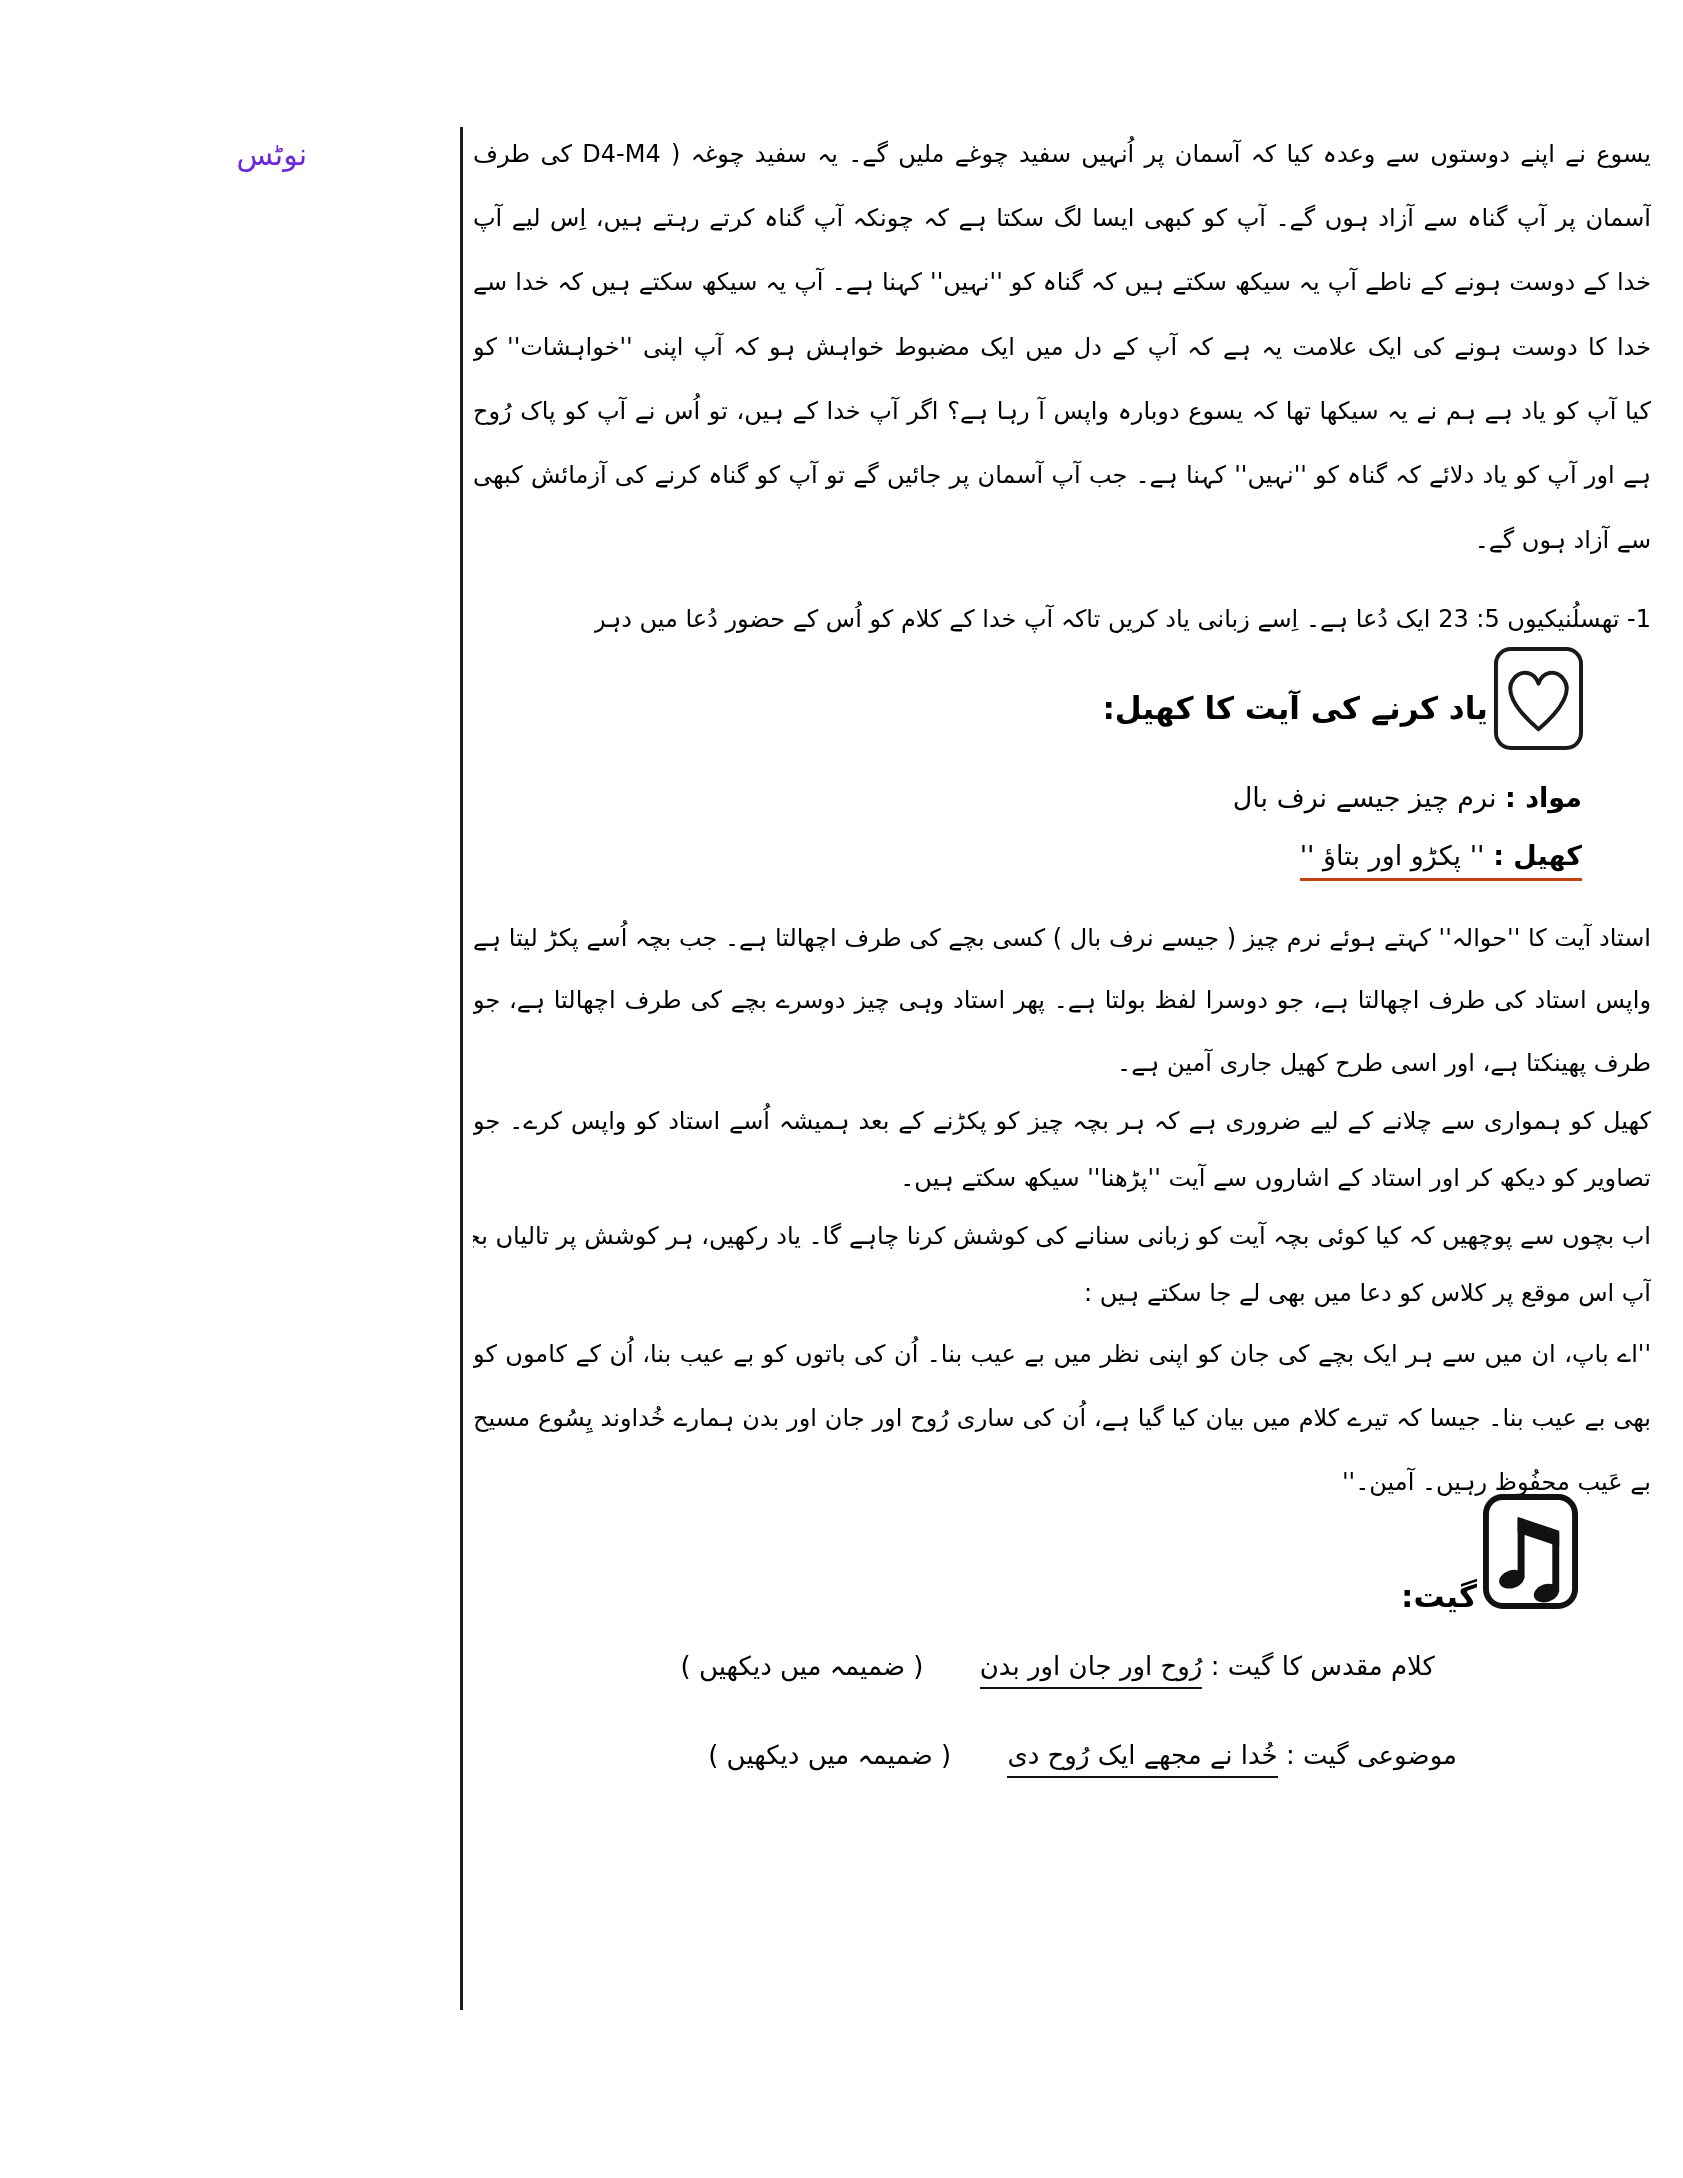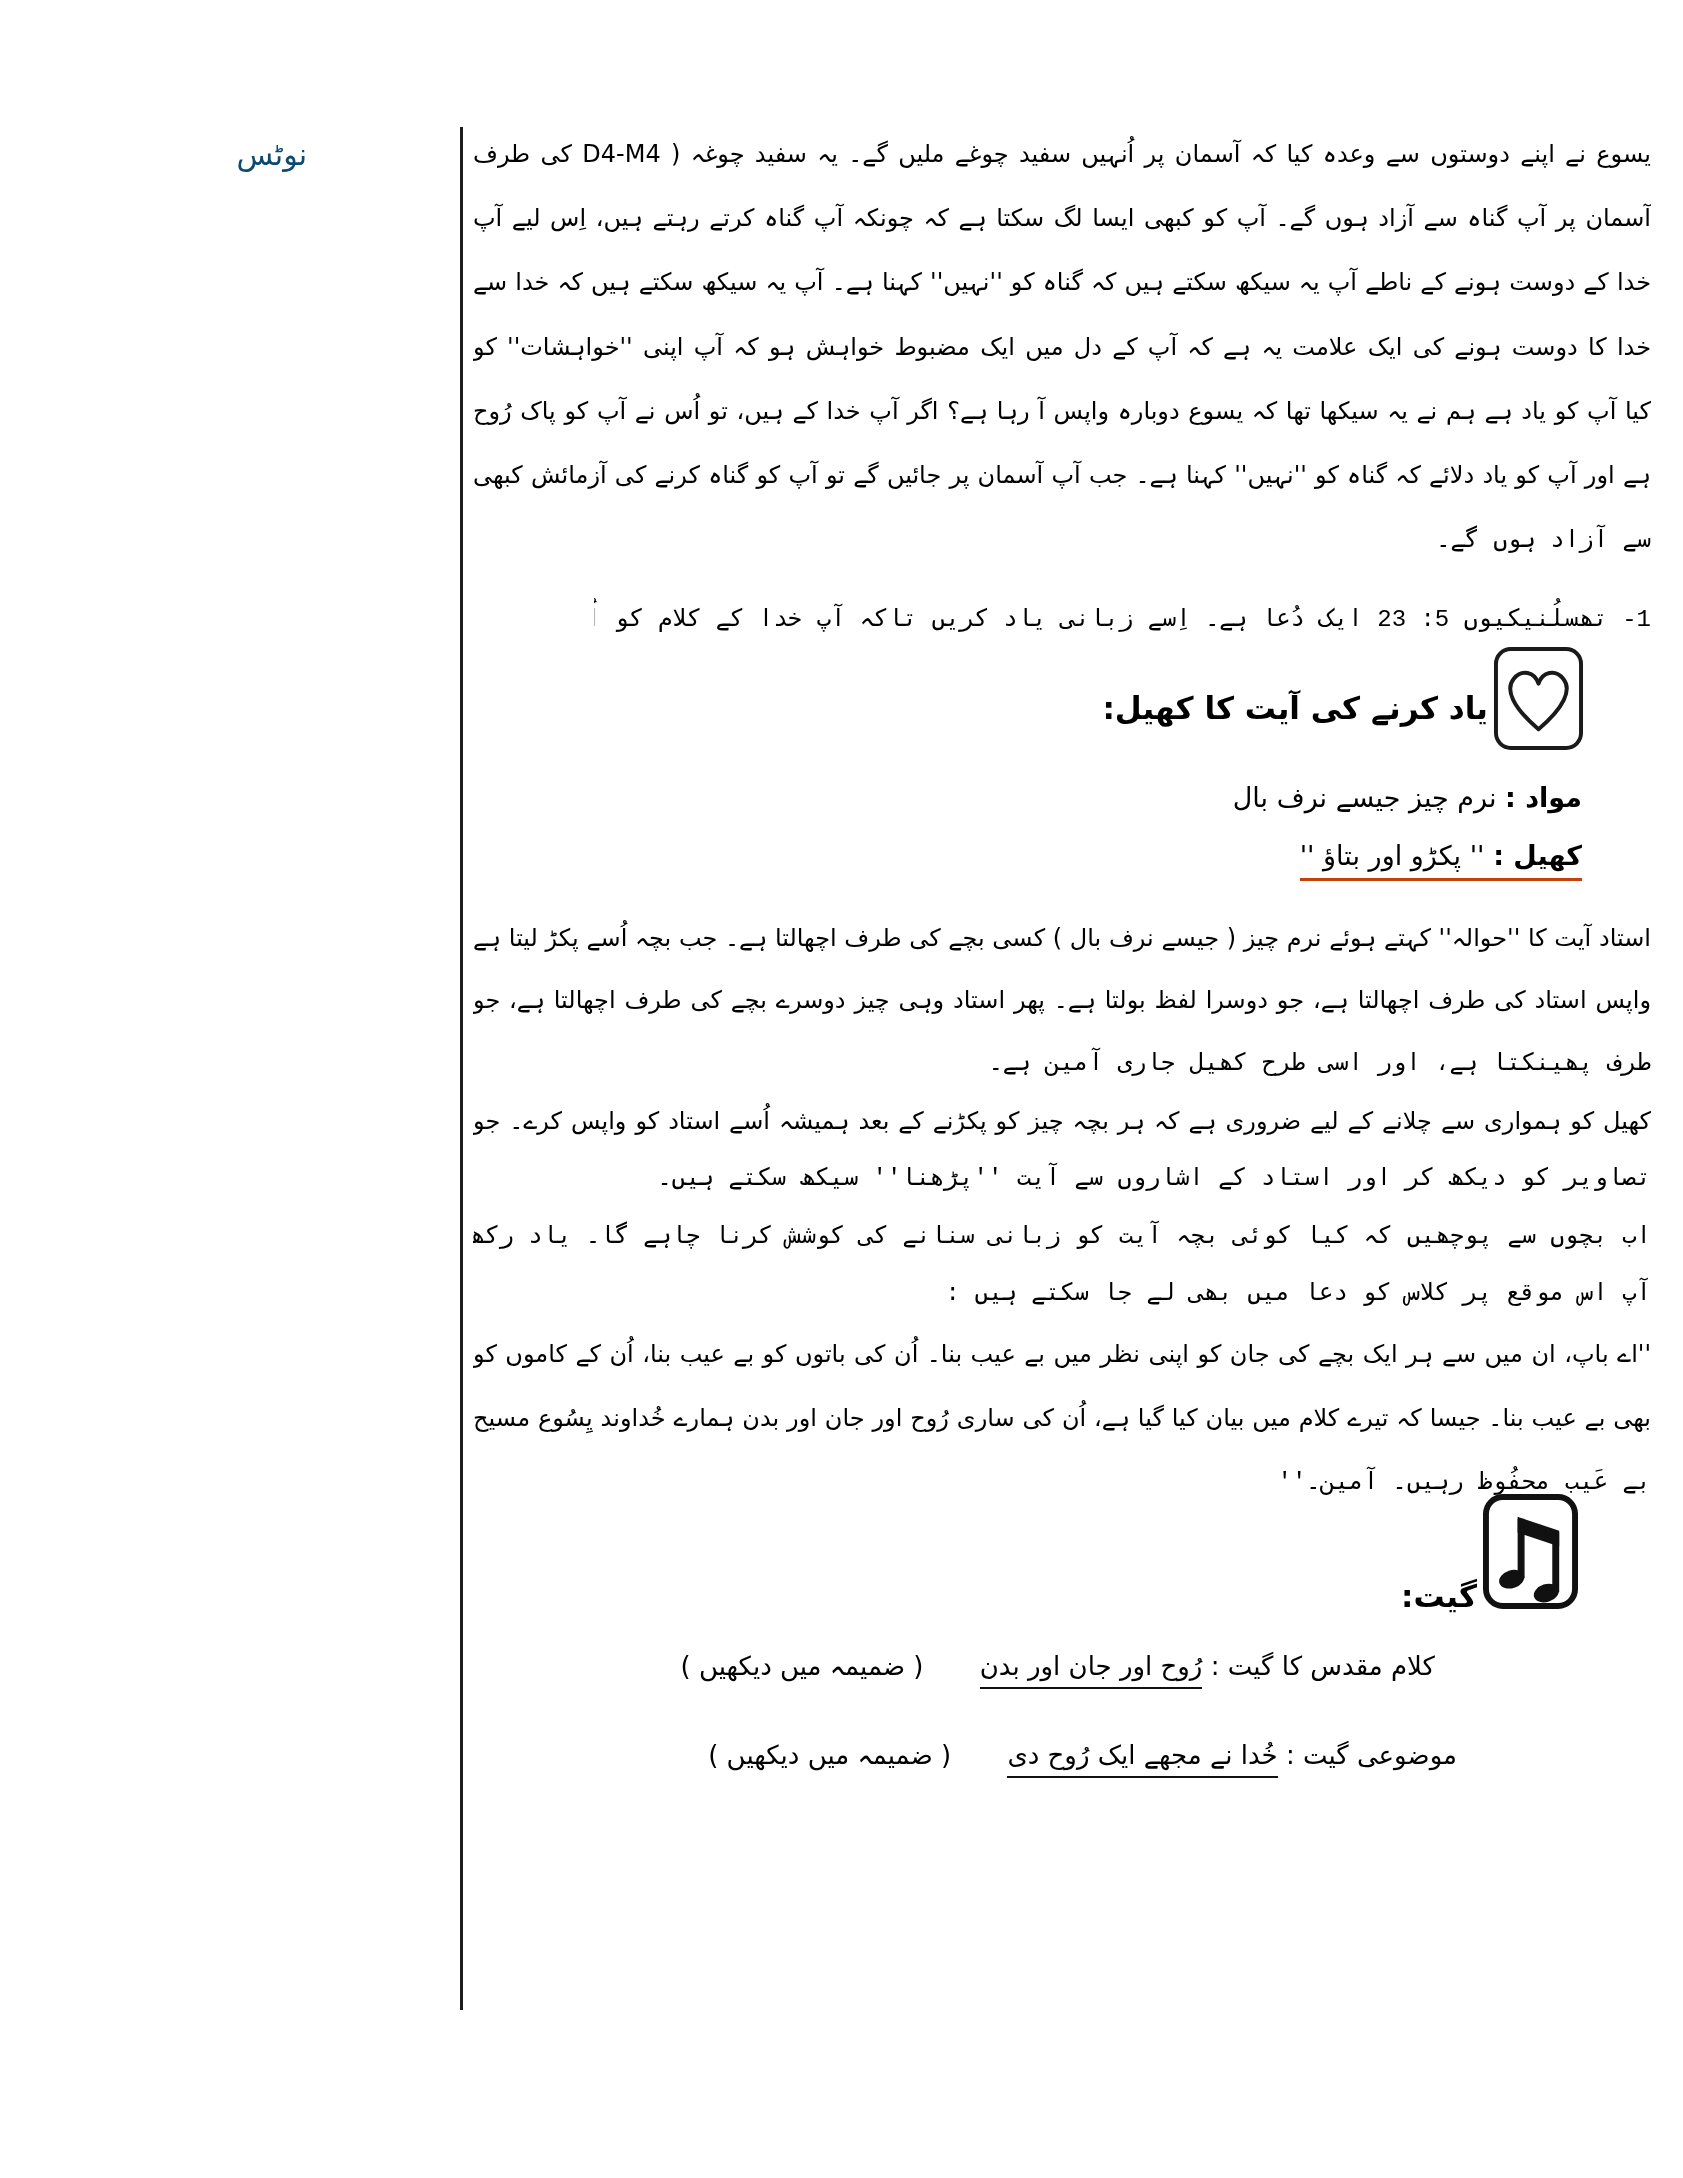--- a/index.html
+++ b/index.html
@@ -4,34 +4,34 @@
 <style>
   html,body{margin:0;padding:0;}
   body{
     width:1683px;height:2178px;position:relative;background:#ffffff;
     font-family:"DejaVu Sans",sans-serif;color:#000;overflow:hidden;
   }
   .abs{position:absolute;}
   .vrule{position:absolute;left:460px;top:127px;width:3px;height:1883px;background:#1c1c1c;}
   .margin-note{
     position:absolute;left:198px;top:137px;width:109px;
-    font-size:30px;direction:rtl;color:#0c4a6e;
+    font-size:30px;direction:rtl;color:#6d28d9;
   }
   
   .t{
     position:absolute;left:473px;width:1178px;direction:rtl;
     font-size:24px;color:#000;
   }
   .jline{ 
     text-align:justify;text-align-last:justify;
     height:57px;line-height:55px;overflow:hidden;
   }
   .lastline{ 
     white-space:nowrap;
-    height:57px;line-height:55px;overflow:hidden;font-family:Liberation Mono, monospace;
+    height:57px;line-height:55px;overflow:hidden;
   }
   .indent-num{left:594px;width:1057px;}
   .sec-head{
     position:absolute;direction:rtl;white-space:nowrap;
     font-size:31px;font-weight:bold;color:#000;
   }
   .label-line{
     position:absolute;direction:rtl;white-space:nowrap;
     font-size:27px;color:#000;
   }

